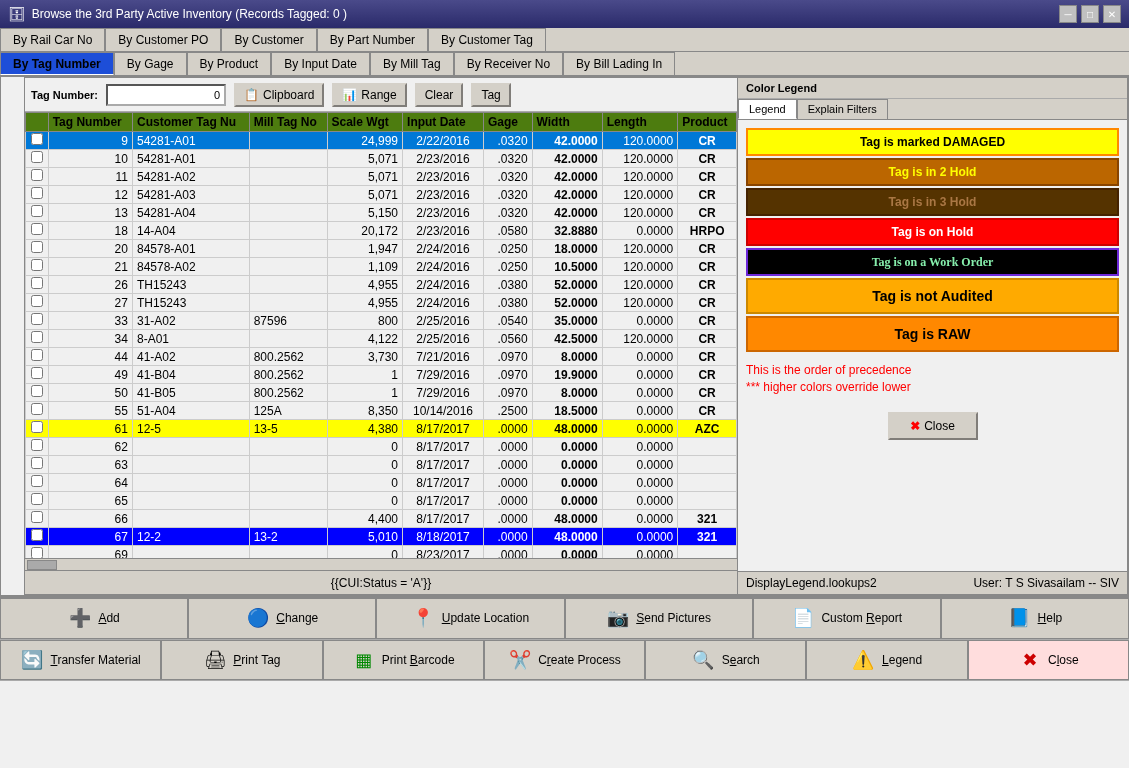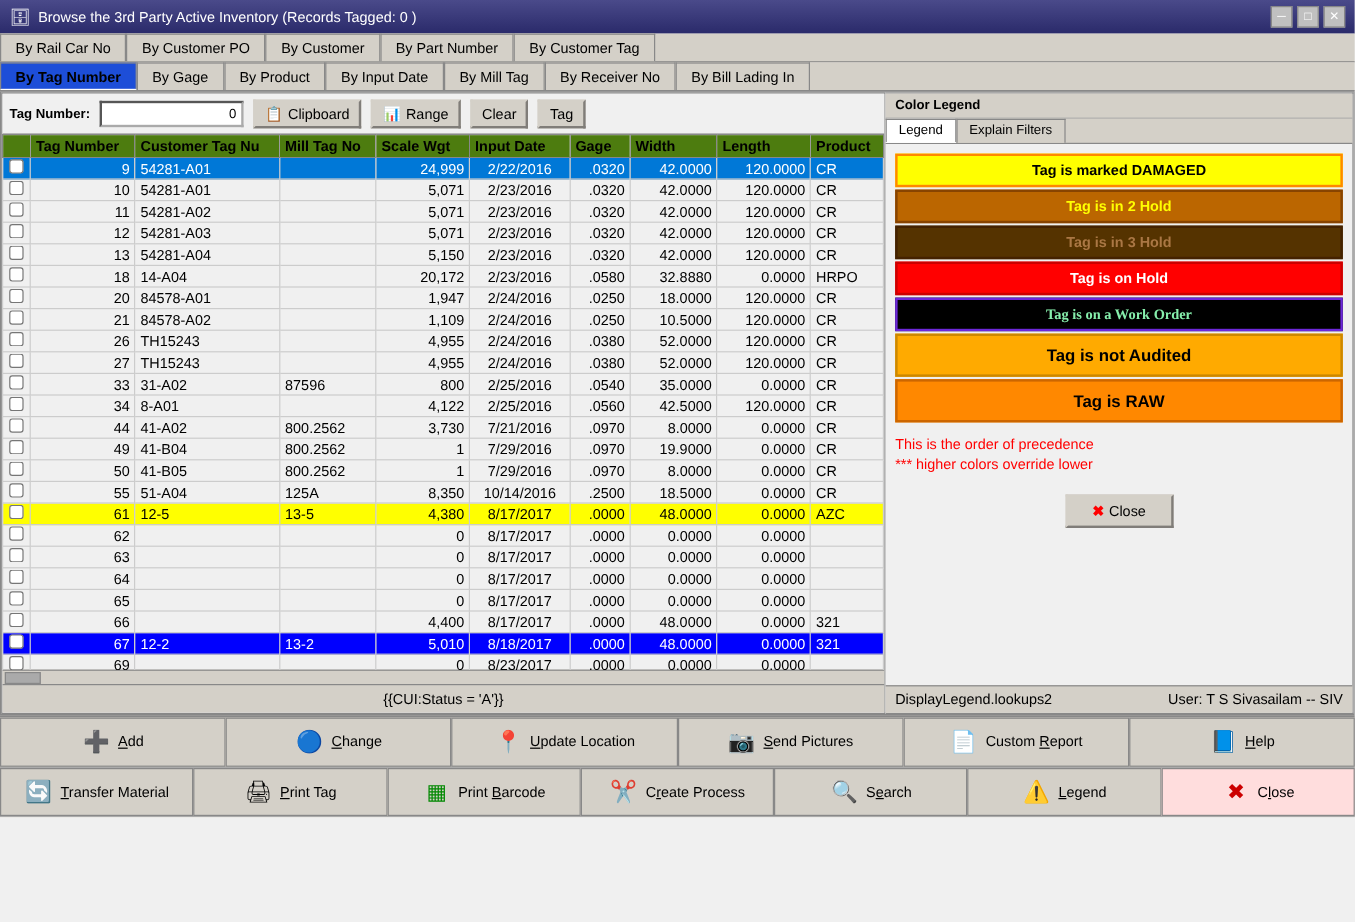--- a/index.html
+++ b/index.html
@@ -101,23 +101,23 @@
       white-space: nowrap;
     }
     .data-table tr.selected td { background: #0078d7; color: white; }
     .col-check { width: 18px; text-align: center; }
     .col-tag { width: 60px; text-align: right; }
     .col-customer-tag { width: 90px; }
     .col-mill { width: 70px; margin-left: 48px; }
     .col-scale { width: 70px; text-align: right; }
     .col-date { width: 75px; text-align: center; }
     .col-gage { width: 45px; text-align: right; }
-    .col-width { width: 65px; text-align: right; }
+    .col-width { width: 65px; text-align: right; font-weight: bold; }
     .col-length { width: 70px; text-align: right; }
-    .col-product { width: 45px; text-align: left; }
+    .col-product { width: 45px; text-align: center; font-weight: bold; }
 
     
     .status-bar {
       background: #d4d0c8;
       border-top: 1px solid #888;
       height: 24px;
       display: flex;
       align-items: center;
       justify-content: center;
       font-size: 11px;
@@ -301,21 +301,21 @@
       <span>By Mill Tag</span>
     </div>
   <div class="tab-item">
       <span>By Receiver No</span>
     </div>
   <div class="tab-item">
       <span>By Bill Lading In</span>
     </div>
 </div>
 
-<div style="display:flex; height: 520px; border: 1px solid #888;">
+<div style="display:flex; height: 520px; border: 1px solid #888; padding-left: 23px;">
 
   <div class="table-panel">
 
     <div class="search-bar">
       <span class="search-label">Tag Number:</span>
       <input class="search-input" type="text" value="0" style="">
       <button class="toolbar-btn">
         <span>📋</span>
         <span>Clipboard</span>
       </button>

